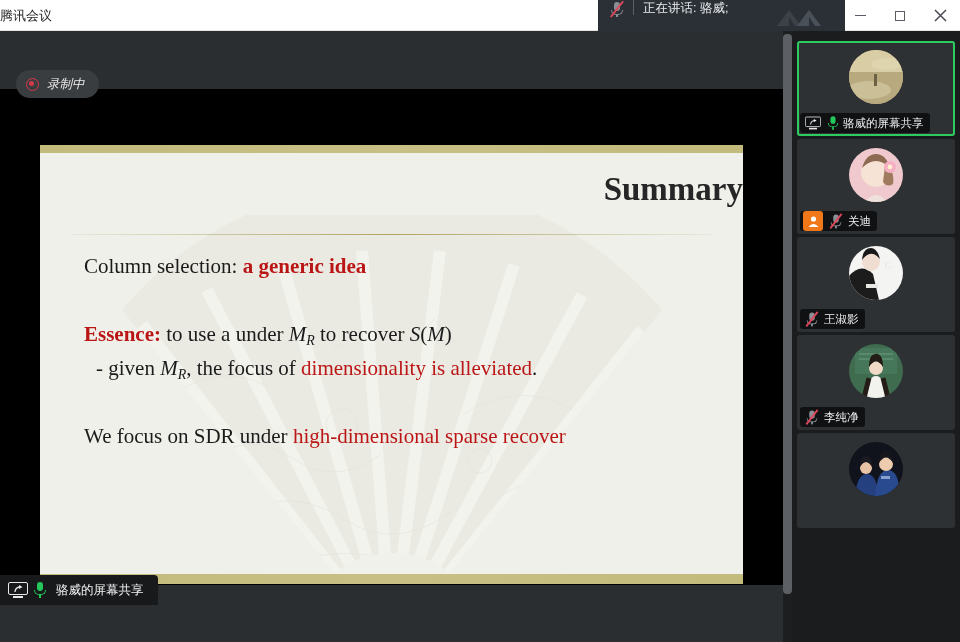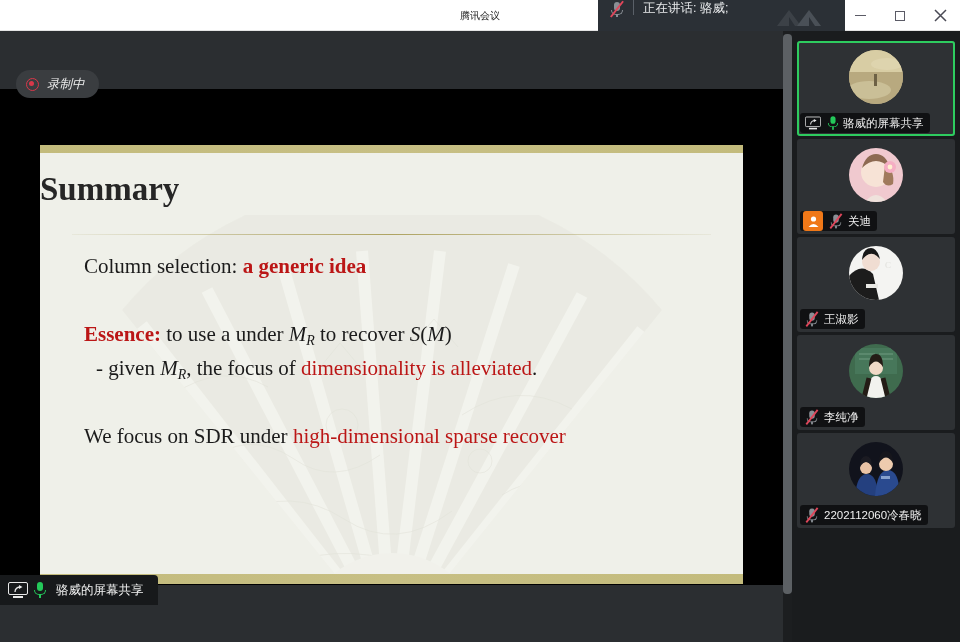--- a/index.html
+++ b/index.html
@@ -11,22 +11,22 @@
   }
   #app { position: relative; width: 960px; height: 642px; background: #2b2e31; }
 
   
   .titlebar {
     position: absolute; left: 0; top: 0; width: 960px; height: 31px;
     background: #ffffff; border-bottom: 1px solid #e4e4e4;
   }
   .app-title {
     position: absolute; left: 0; top: 0; width: 960px; height: 31px;
-    line-height: 31px; text-align: center;
-    font-size: 10px; color: #1f1f1f;
+    line-height: 31px; 
+    font-size: 13px; color: #1f1f1f;
   }
   .speaking-bar {
     position: absolute; left: 598px; top: 0; width: 247px; height: 33px;
     background: #2b3036; display: flex; align-items: flex-start; padding-left: 10px;
     overflow: hidden;
   }
   .mic-muted-sm { width: 18px; height: 18px; position: relative; flex: 0 0 18px; }
   .mic-body {
     position: absolute; left: 6px; top: 2px; width: 6px; height: 9px;
     border-radius: 3px; background: #8a8f95;
@@ -98,21 +98,21 @@
     position: absolute; left: 0; bottom: 0; width: 703px; height: 10px;
     background: linear-gradient(90deg,#c3bb7c 0%, #c7bf84 50%, #c3bb7c 100%);
   }
   .fan-wm {
     position: absolute; left: 50%; top: 70px; width: 620px; height: 470px;
     transform: translateX(-50%);
     opacity: .5; pointer-events: none;
   }
   .slide-inner { position: absolute; left: 0; top: 0; width: 703px; height: 439px; }
   .slide-title {
-    position: absolute; left: 0; top: 26px; width: 703px; text-align: left;
+    position: absolute; left: 0; top: 26px; width: 703px; text-align: right;
     font-family: "Liberation Serif", "DejaVu Serif", serif;
     font-weight: bold; font-size: 33px; color: #262626;
   }
   .title-rule {
     position: absolute; left: 32px; top: 89px; width: 639px; height: 1px;
     background: linear-gradient(90deg, rgba(190,185,140,.15) 0%, rgba(168,156,84,.9) 50%, rgba(190,185,140,.15) 100%);
   }
   .slide-body {
     position: absolute; left: 44px; top: 100px; width: 650px;
     font-family: "Liberation Serif", "DejaVu Serif", serif;
@@ -446,25 +446,16 @@
           <rect width="54" height="54" fill="#11131c"></rect>
           <path d="M6 54 q2 -22 12 -22 q10 0 11 22 Z" fill="#24407f"></path>
           <circle cx="17" cy="26" r="6" fill="#e9c3a6"></circle>
           <path d="M11 25 q6 -10 12 0 q0 -11 -6 -11 q-6 0 -6 11" fill="#1b1b22"></path>
           <path d="M26 54 q2 -26 13 -26 q11 0 12 26 Z" fill="#2a4a8f"></path>
           <circle cx="37" cy="22" r="7" fill="#edcbae"></circle>
           <path d="M30 21 q7 -11 14 0 q0 -12 -7 -12 q-7 0 -7 12" fill="#16161c"></path>
           <rect x="32" y="34" width="9" height="3" fill="#9fb6dd" opacity=".8"></rect>
         </svg>
       </div>
-      <div class="name-chip">
-        <div class="mic-muted-sm">
-          <div class="mic-body"></div>
-            <div class="mic-stand"></div>
-            <div class="mic-pole"></div>
-            <div class="mic-slash"></div>
-        </div>
-        <div class="chip-name">2202112060冷春晓</div>
-      </div>
     </div>
 
   </div>
 </div>
 
 </body></html>

